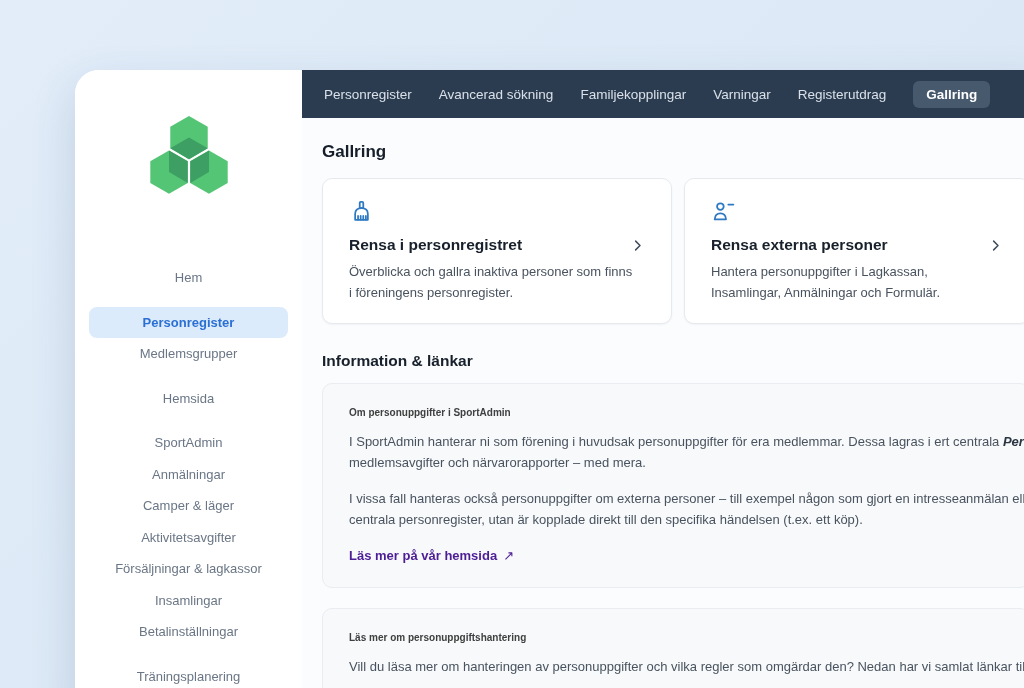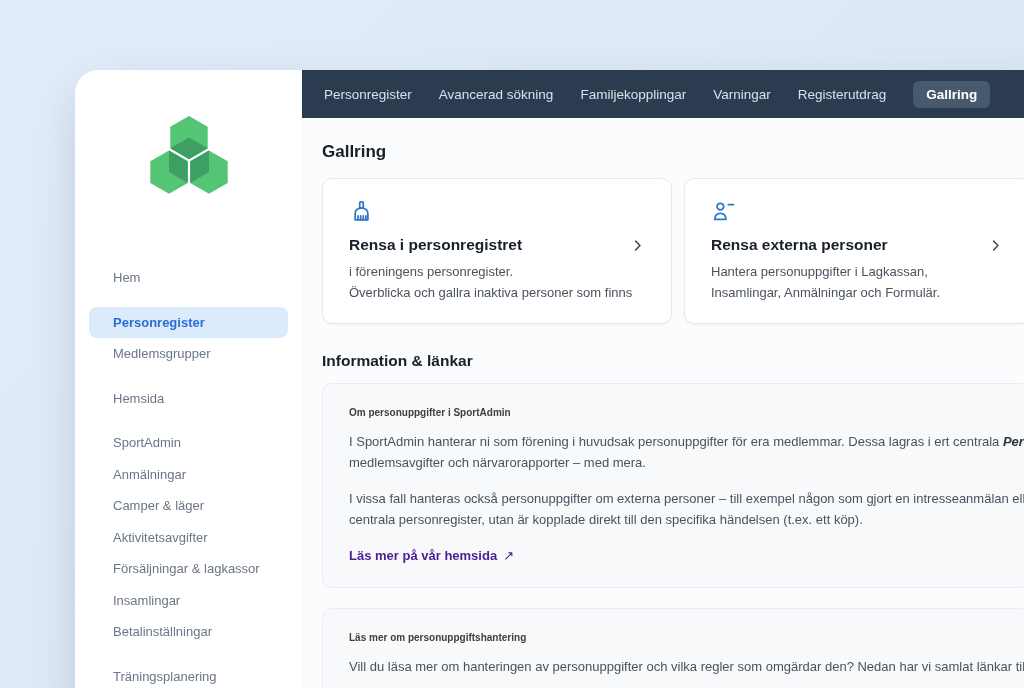--- a/index.html
+++ b/index.html
@@ -15,21 +15,21 @@
     background:#ffffff; border-radius:24px 0 0 0;
     box-shadow:0 18px 45px rgba(40,70,110,.18);
     display:flex; overflow:hidden;
   }
   
   .sidebar { flex:0 0 227px; background:#fff; padding-top:42px; }
   .logo-wrap { width:90px; height:90px; margin:0 auto; }
   .nav { margin-top:60px; padding:0 14px; }
   .nav-item {
     padding:7px 24px; font-size:13px; color:#6a7686;
-    border-radius:8px; cursor:pointer; line-height:1.35;
+    border-radius:8px; cursor:pointer; line-height:1.35;text-align:center;
   }
   .nav-item.active { background:#dcebfc; color:#2a6fd3; font-weight:bold; }
   .gap-lg { margin-top:13px; }
   
   .main { width:748px; flex:0 0 748px; display:flex; flex-direction:column; }
   .navbar {
     height:48px; flex:0 0 48px; background:#2b3c50;
     display:flex; align-items:center; gap:27px; padding:0 22px;
   }
   .nav-tab { font-size:13.5px; color:#d9e0e9; cursor:pointer; white-space:nowrap; }
@@ -129,22 +129,22 @@
             <path d="M12 8.8 c-3.9 0 -6.1 2.4 -6.1 5.7 V20 h12.2 v-5.5 C18.1 11.2 15.9 8.8 12 8.8 z"></path>
             <path d="M8.7 16.3 V19.9 M11.2 16.3 V19.9 M13.7 16.3 V19.9 M16.2 16.3 V19.9"></path>
           </svg>
           <div class="card-title-row">
             <span class="card-title">Rensa i personregistret</span>
             <svg class="chev" viewBox="0 0 24 24" fill="none" stroke="#3f4d5e" stroke-width="2.4" stroke-linecap="round" stroke-linejoin="round">
                 <path d="M9 5l7 7-7 7"></path>
               </svg>
           </div>
           <div class="card-desc">
+            <div>Överblicka och gallra inaktiva personer som finns</div>
             <div>i föreningens personregister.</div>
-            <div>Överblicka och gallra inaktiva personer som finns</div>
           </div>
         </div>
 
         <div class="action-card second">
           <svg class="card-icon" viewBox="0 0 24 24" fill="none" stroke="#2e79c2" stroke-width="1.7" stroke-linecap="round" stroke-linejoin="round">
             <circle cx="9" cy="7.3" r="3.2"></circle>
             <path d="M3.6 19.6 c.2-3.6 2.5-5.7 5.4-5.7 s5.2 2.1 5.4 5.7 z"></path>
             <path d="M16.6 5.3 h4.9"></path>
           </svg>
           <div class="card-title-row">

